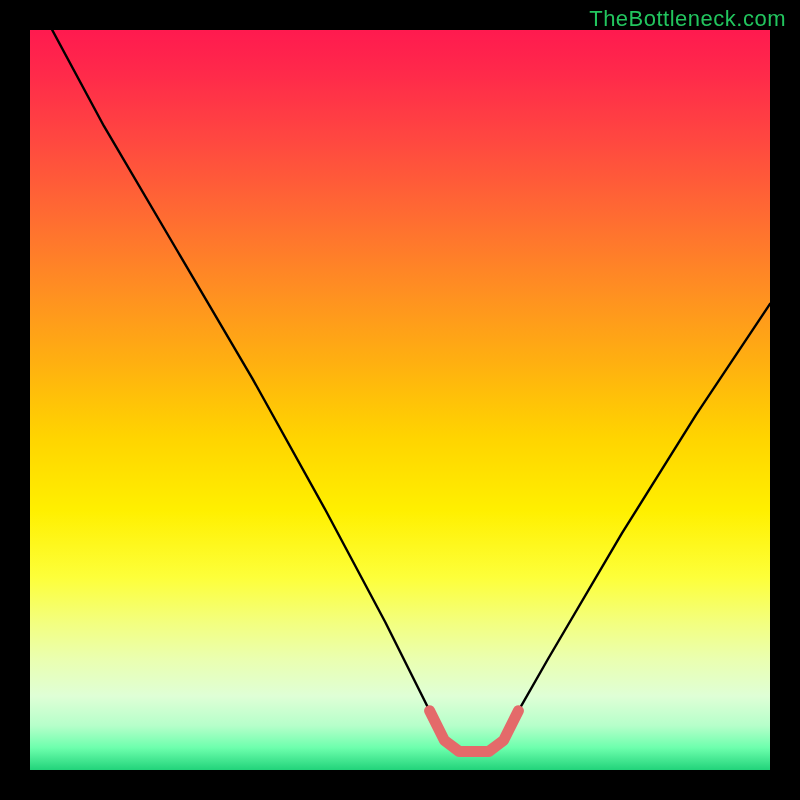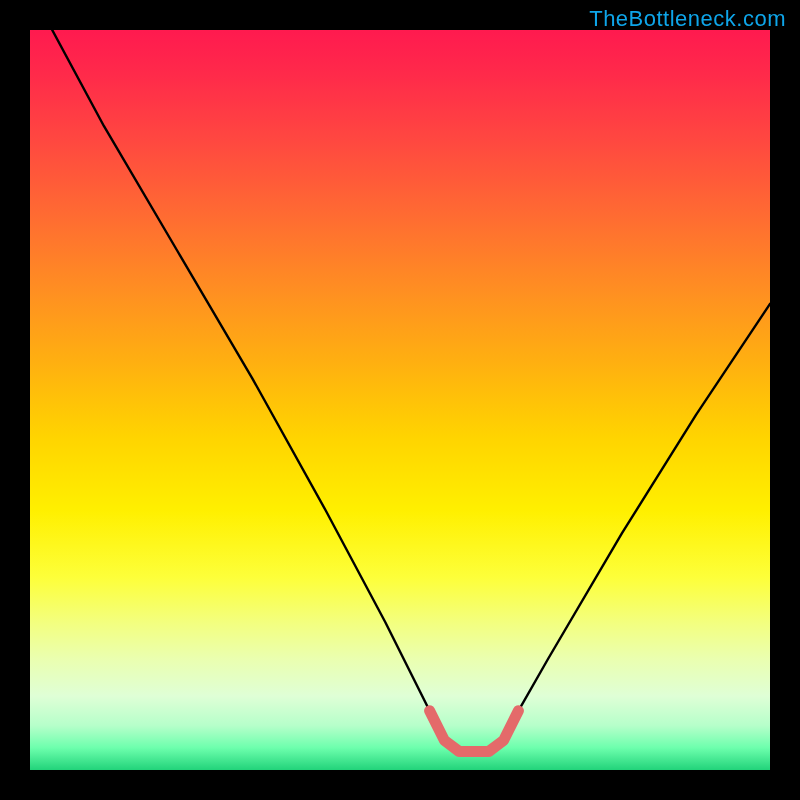--- a/index.html
+++ b/index.html
@@ -14,21 +14,21 @@
   .frame {
     position: relative;
     width: 800px;
     height: 800px;
     background: #000;
   }
   .watermark {
     position: absolute;
     top: 6px;
     right: 14px;
-    color: #0ea5e9;
+    color: #22c55e;
     font-size: 22px;
     font-weight: 500;
     letter-spacing: 0.5px;
     z-index: 3;
     user-select: none;
     text-align: right;
   }
   .plot-area {
     position: absolute;
     left: 30px;

